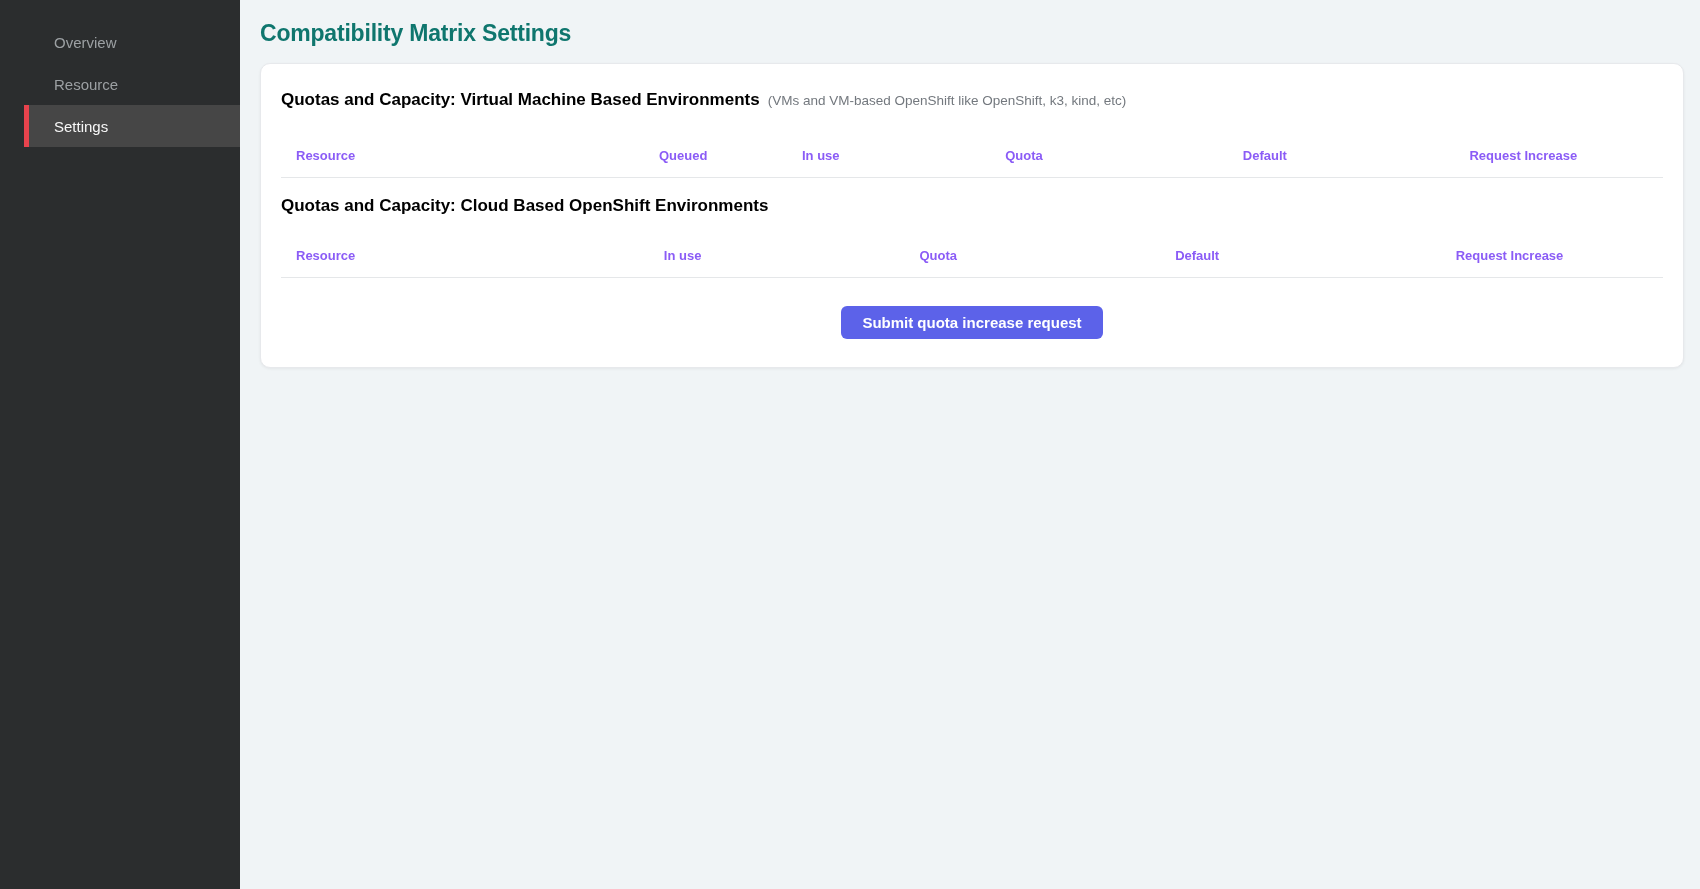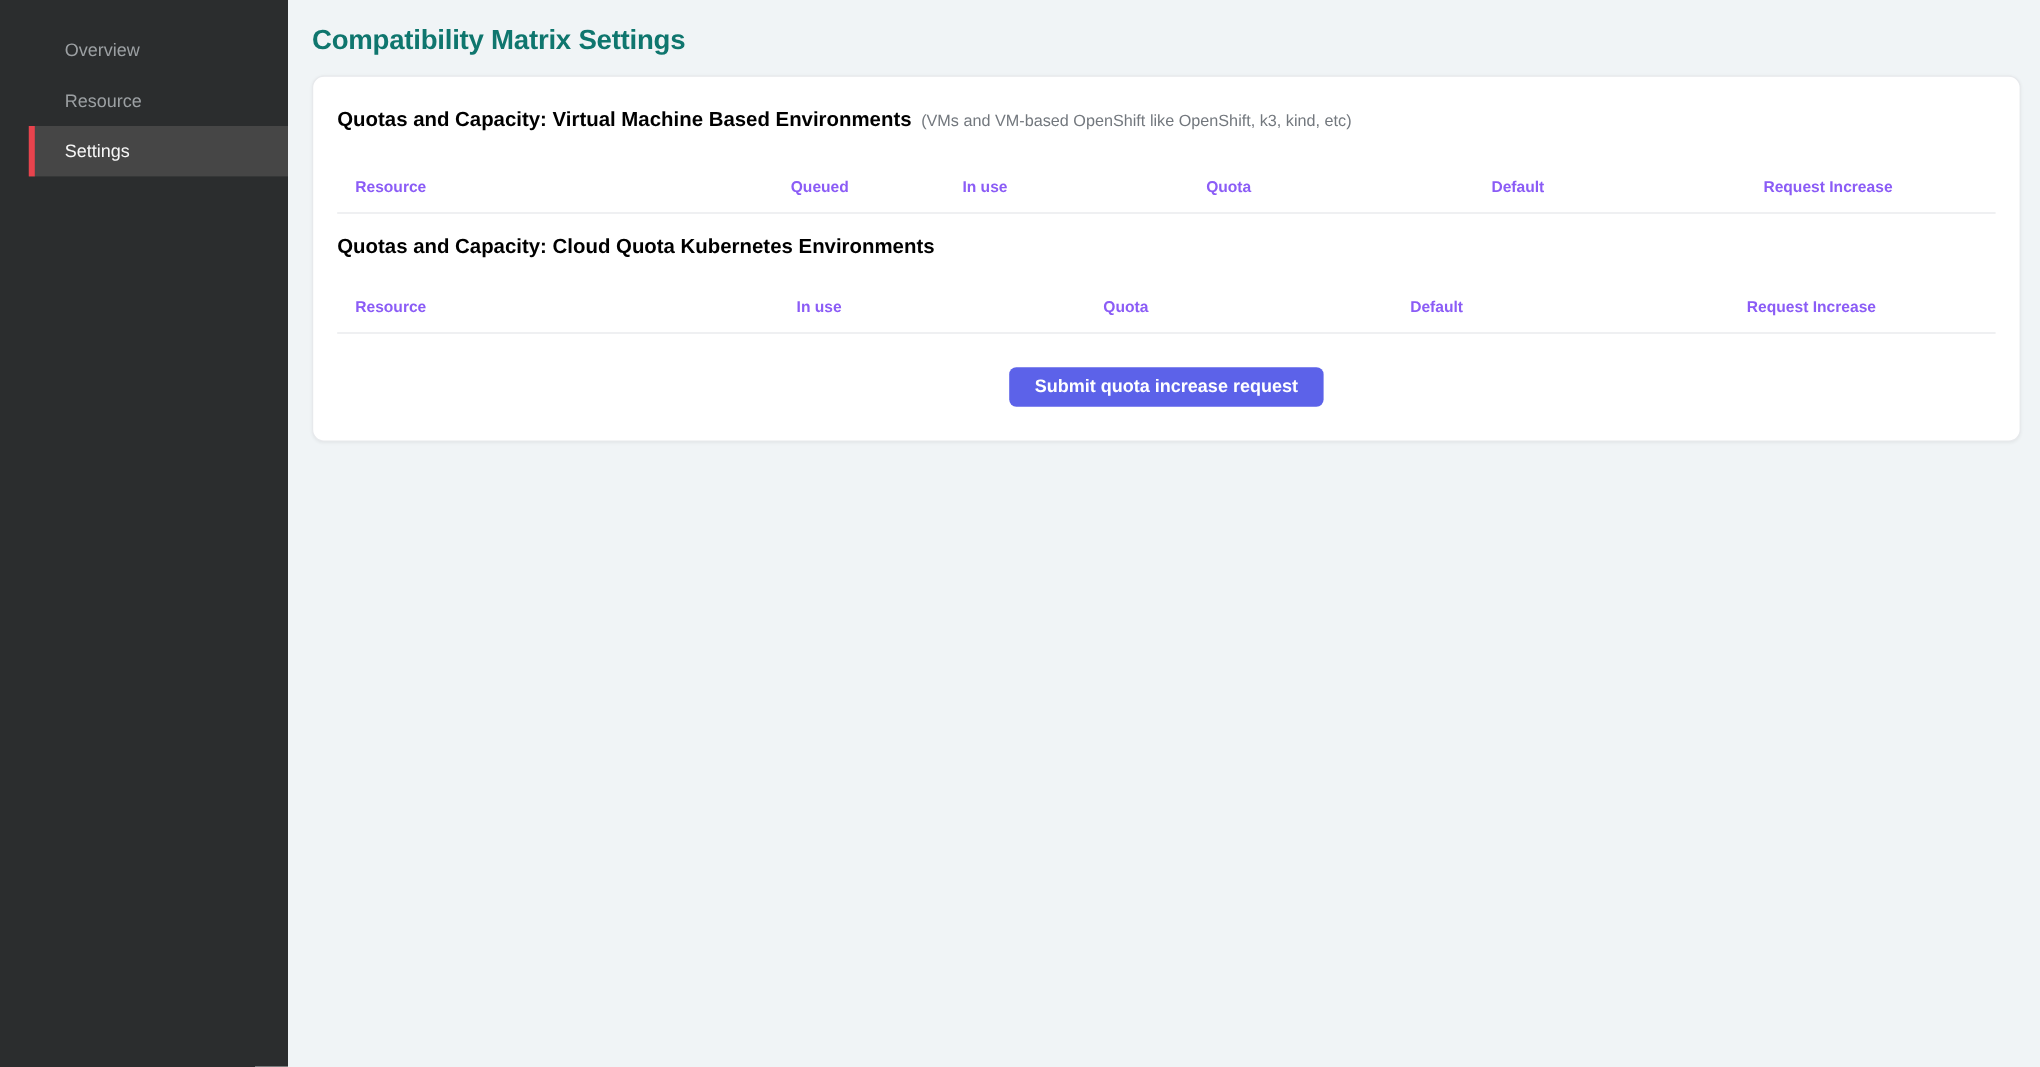--- a/index.html
+++ b/index.html
@@ -97,21 +97,21 @@
             <div class="thead">
               <div class="cell col0">Resource</div>
               <div class="cell col1">Queued</div>
               <div class="cell col2">In use</div>
               <div class="cell col3">Quota</div>
               <div class="cell col4">Default</div>
               <div class="cell col5">Request Increase</div>
             </div>
           </section>
           <section class="quota-section t2">
-            <div class="sec-head"><span class="sec-title">Quotas and Capacity: Cloud Quota Kubernetes Environments</span></div>
+            <div class="sec-head"><span class="sec-title">Quotas and Capacity: Cloud Based OpenShift Environments</span></div>
             <div class="thead">
               <div class="cell col0">Resource</div>
               <div class="cell col1">In use</div>
               <div class="cell col2">Quota</div>
               <div class="cell col3">Default</div>
               <div class="cell col4">Request Increase</div>
             </div>
           </section>
         </div>
 

